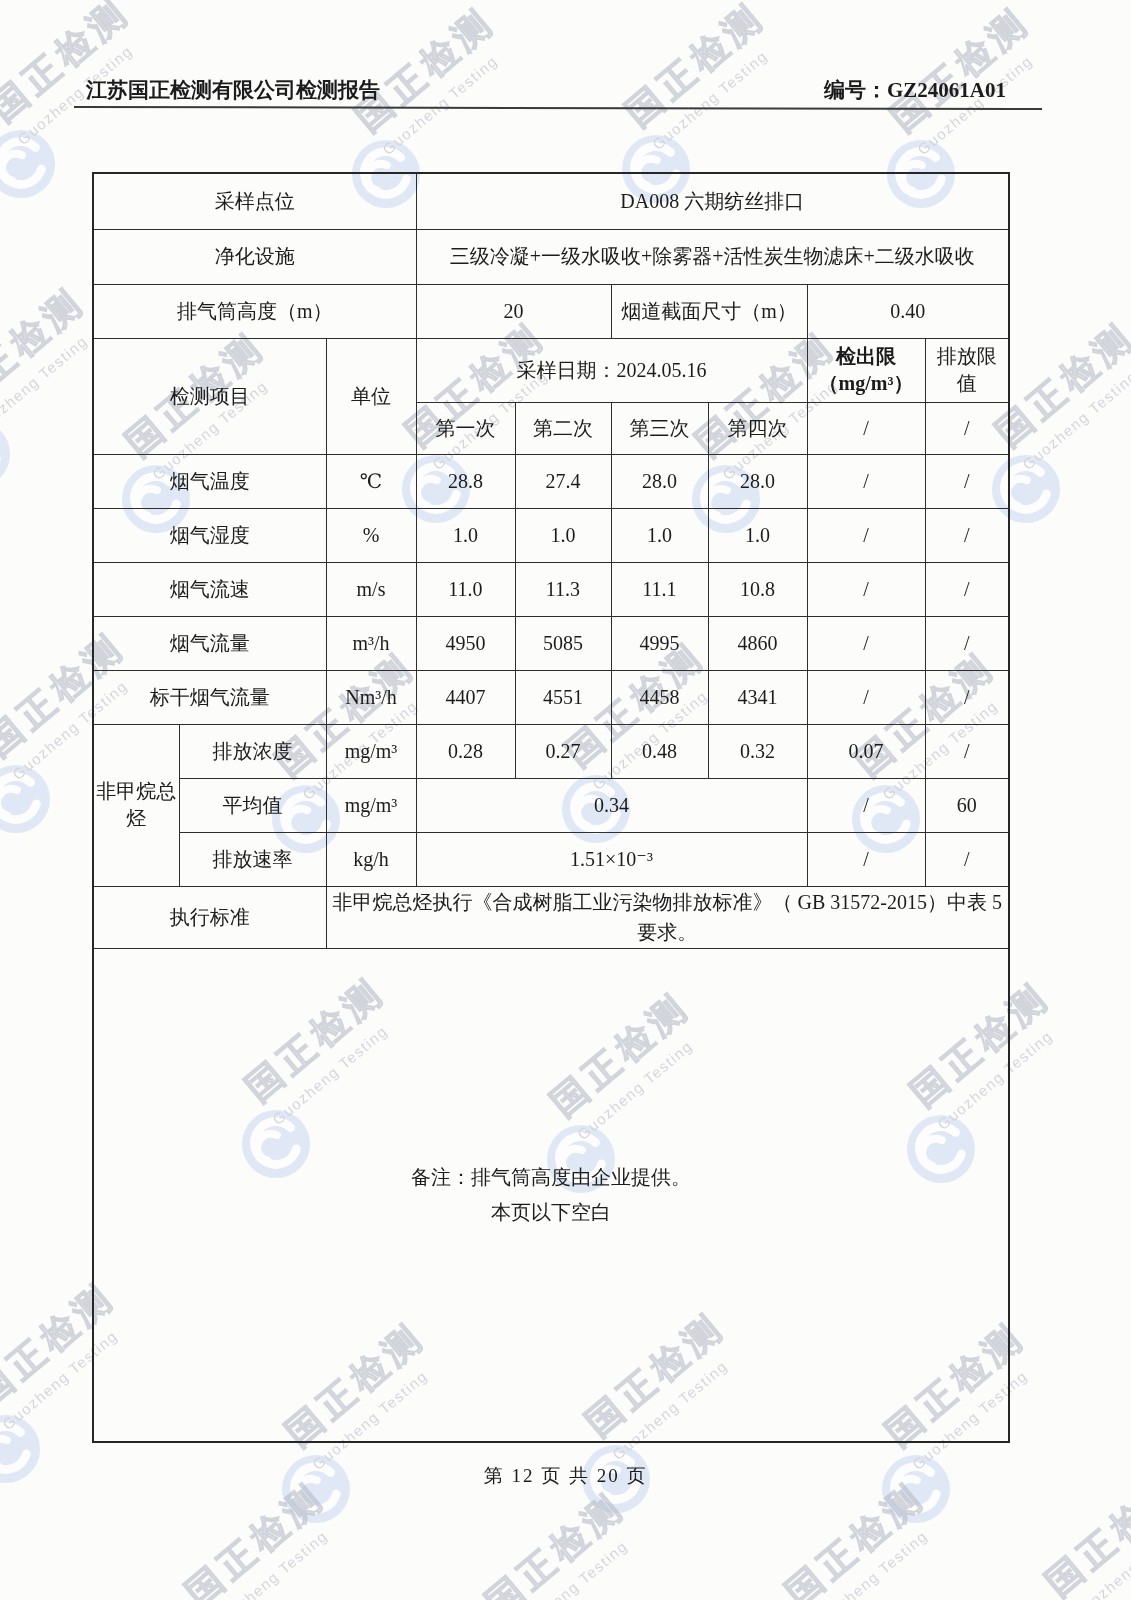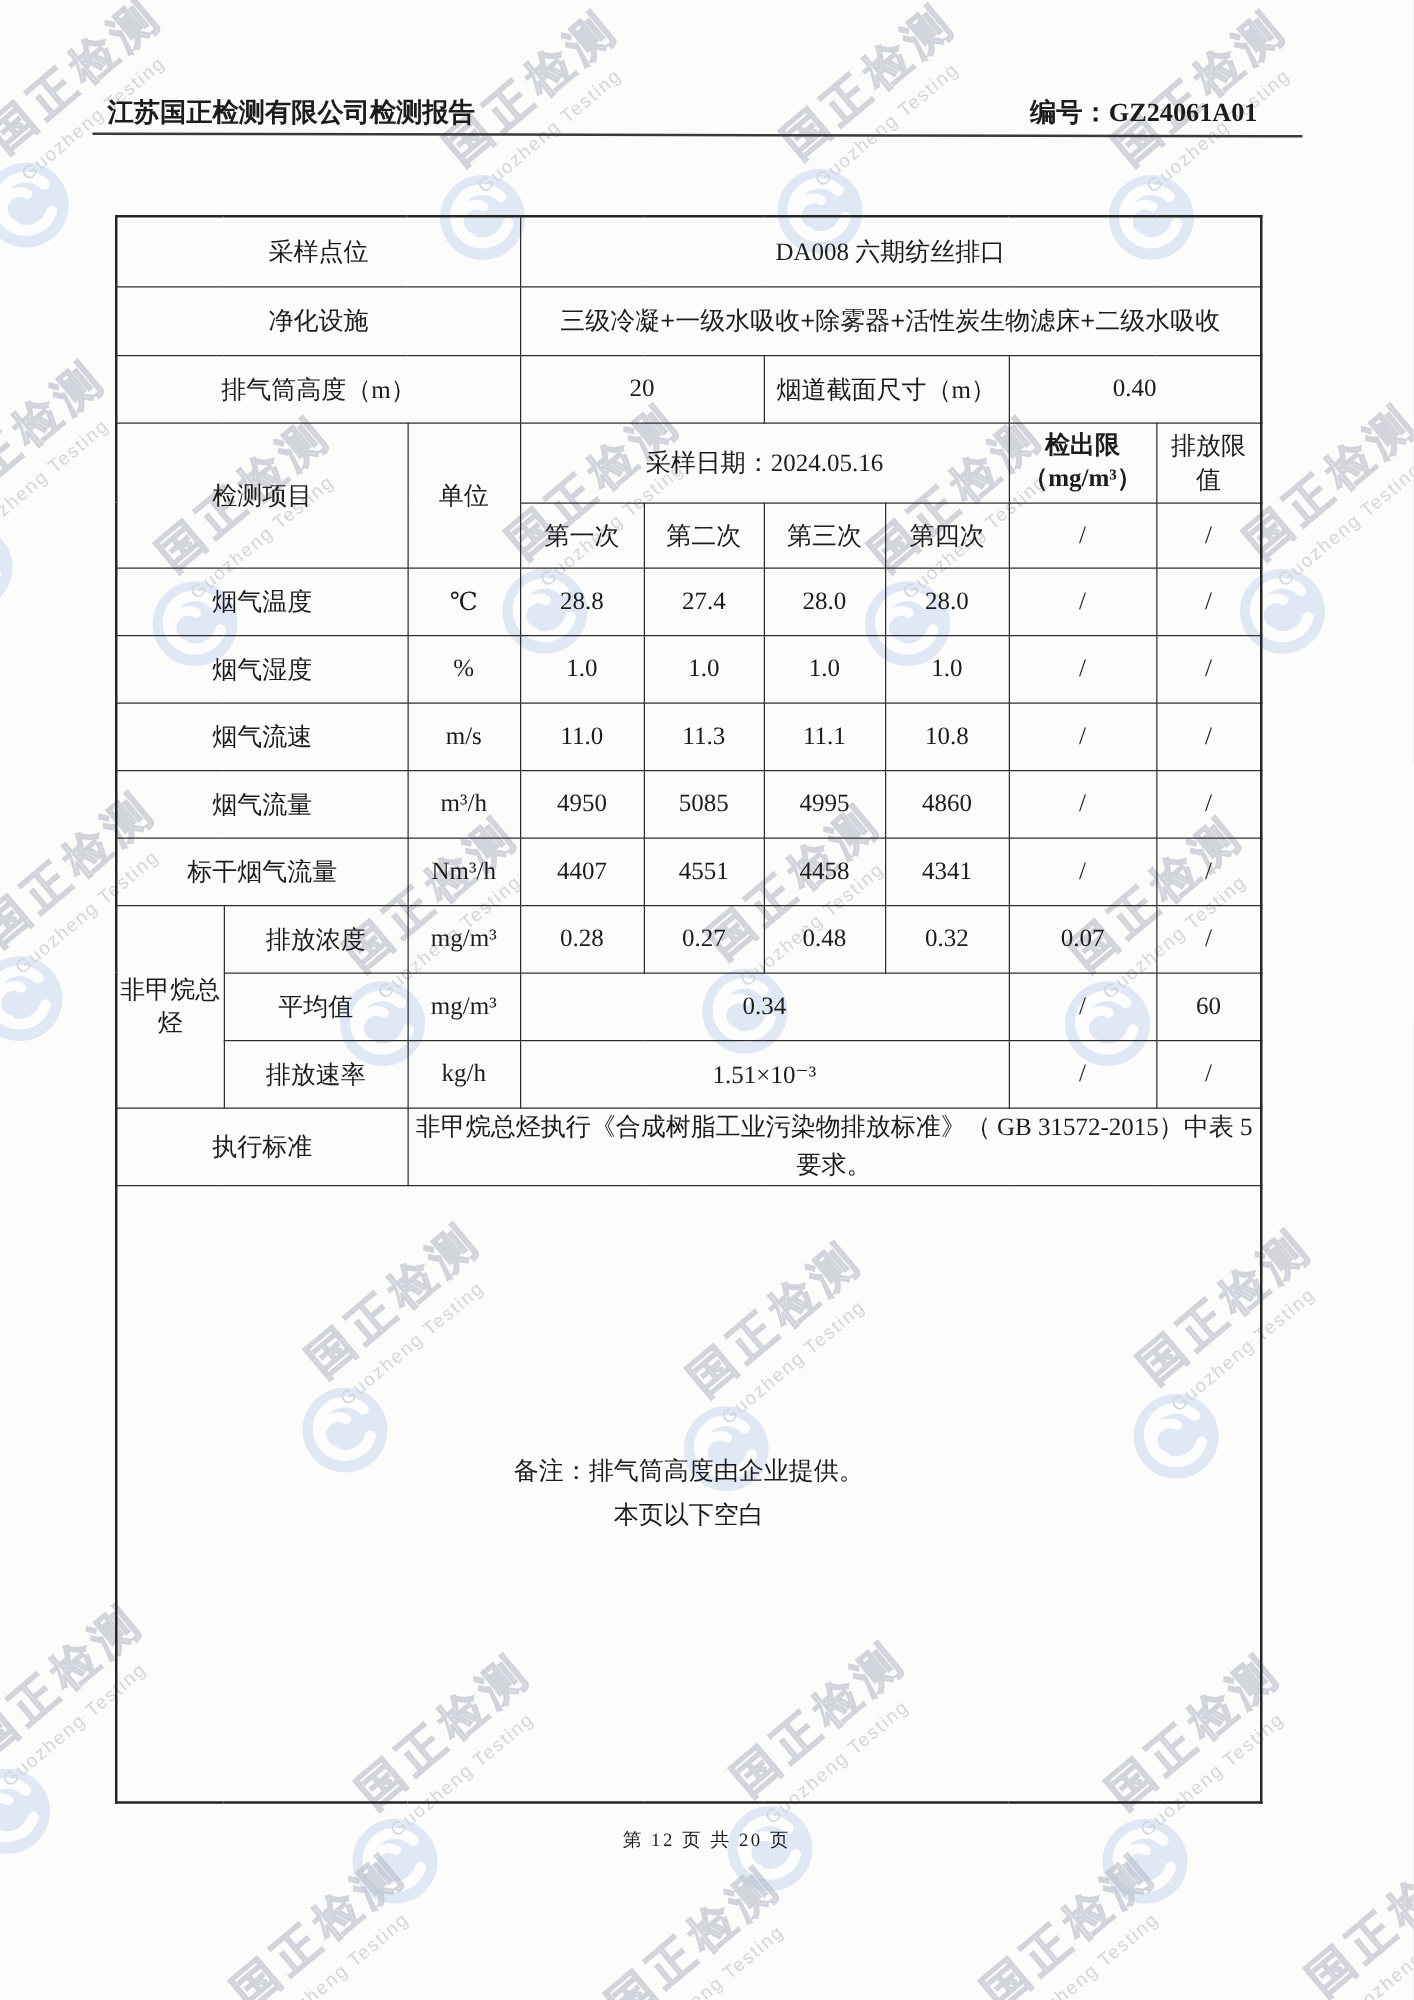--- a/index.html
+++ b/index.html
@@ -53,35 +53,35 @@
     width:916px;border-collapse:collapse;table-layout:fixed;
     font-size:20px;
   }
   table.main td{
     border:1.6px solid #2e2e2e;
     text-align:center;vertical-align:middle;
     padding:0 2px;overflow:hidden;
   }
   table.main{border:2.4px solid #262626;}
   tr.h56{height:56px;}
-  tr.h55{height:55px;font-family:Liberation Mono, monospace;}
+  tr.h55{height:55px;}
   tr.h64{height:64px;}
   tr.h52{height:52px;}
   tr.h54{height:54px;}
   tr.h62{height:62px;margin-top:34px;}
   tr.notes-row{height:494px;}
   td.std-text{text-align:left;padding:4px 10px;line-height:1.5;}
   td.notes-cell{
     text-align:left;vertical-align:top;padding:6px 6px 0 6px;line-height:35px;margin-top:23px;
   }
   .dl2{line-height:1.35;font-weight:bold;}
   
   .page-footer{
     position:absolute;left:0;top:1463px;width:100%;
-    text-align:center;font-size:15px;letter-spacing:2px;
+    text-align:center;font-size:19px;letter-spacing:2px;
   }
 </style>
 </head>
 <body>
 
 <div class="page">
 
   <div class="wm-layer" id="wm-layer">
       <div class="wm" style="left: -15px; top: 5px;">
         <svg class="wm-logo" viewBox="0 0 74 74">

